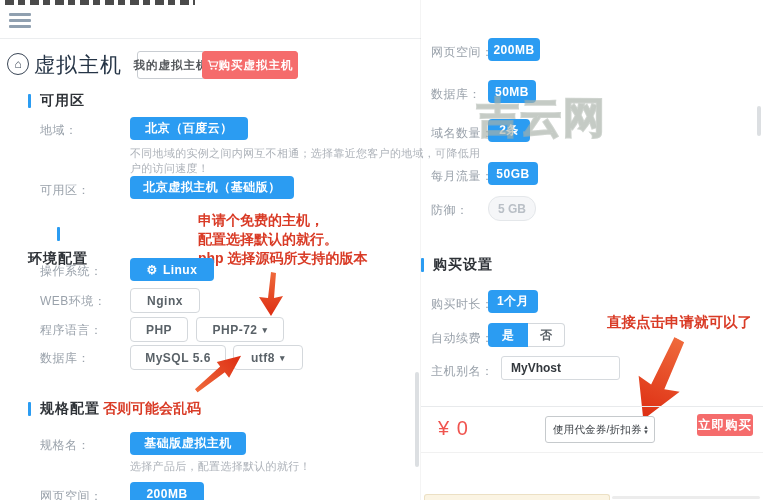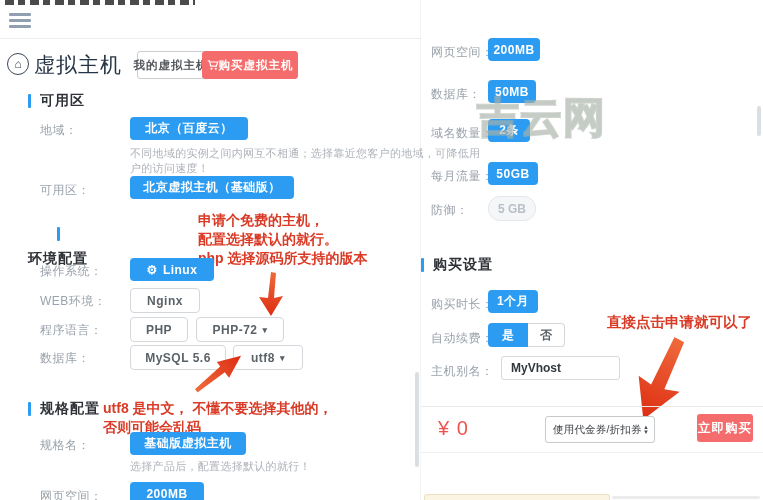--- a/index.html
+++ b/index.html
@@ -70,21 +70,21 @@
   }
   
   .price{position:absolute;color:#f0544f;font-size:20px;font-weight:500;letter-spacing:1px;}
   .select{
     position:absolute;width:96px;height:25px;background:#fff;border:1px solid #c6cacd;border-radius:3px;
     display:flex;align-items:center;justify-content:space-between;padding:0 5px 0 7px;cursor:pointer;
   }
   .select .sel-txt{font-size:10.5px;color:#3c4146;white-space:nowrap;letter-spacing:.2px;}
   .spinner{display:flex;flex-direction:column;line-height:5px;font-size:6px;color:#4d5257;}
   .buy-btn{
-    position:absolute;width:56px;height:28px;background:#f56c6c;border-radius:3px;color:#fff;
+    position:absolute;width:56px;height:22px;background:#f56c6c;border-radius:3px;color:#fff;
     font-size:12.5px;font-weight:bold;display:flex;align-items:center;justify-content:center;
     letter-spacing:1px;cursor:pointer;
   }
   .watermark{
     position:absolute;font-size:42px;font-weight:bold;letter-spacing:1px;
     color:rgba(173,181,173,.28);-webkit-text-stroke:2px rgba(168,176,168,.55);
     pointer-events:none;
   }
   .thumb{position:absolute;width:4px;background:#dcdfe2;border-radius:2px;}
   .tan-strip{position:absolute;left:424px;top:494px;width:184px;height:6px;background:#fbf4e3;border:1px solid #ece0c4;border-bottom:none;border-radius:3px 3px 0 0;}
@@ -204,21 +204,20 @@
       </defs>
     <path d="M0 9 L34 6.5 L34 1 L57 11 L34 21 L34 14 L0 13 Z" fill="url(#g2)"></path>
   </svg>
 
   <div class="sec" style="left:28px;top:400px;">
     <div class="sec-bar"></div>
     <div class="sec-title">规格配置</div>
   </div>
 
   <div class="tip" style="left:103px;top:399px;">
-    <div>utf8 是中文， 不懂不要选择其他的，</div>
     <div>否则可能会乱码</div>
   </div>
 
   <div class="lbl" style="left:40px;top:437px;">规格名：</div>
   <div class="blue-btn" style="left:130px;top:432px;width:116px;">
     <span>基础版虚拟主机</span>
   </div>
 
   <div class="note" style="left:130px;top:459px;">选择产品后，配置选择默认的就行！</div>
 

